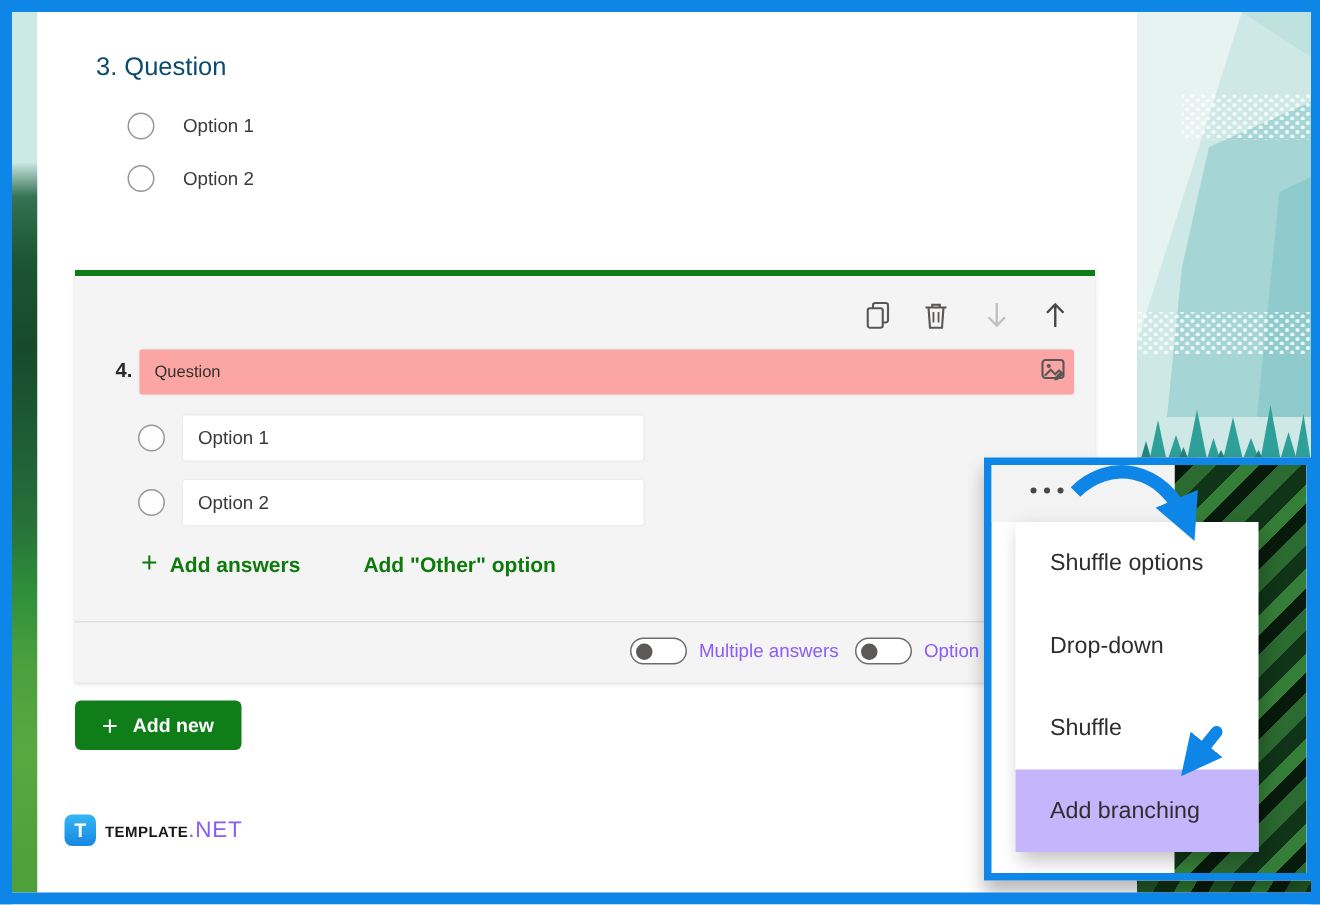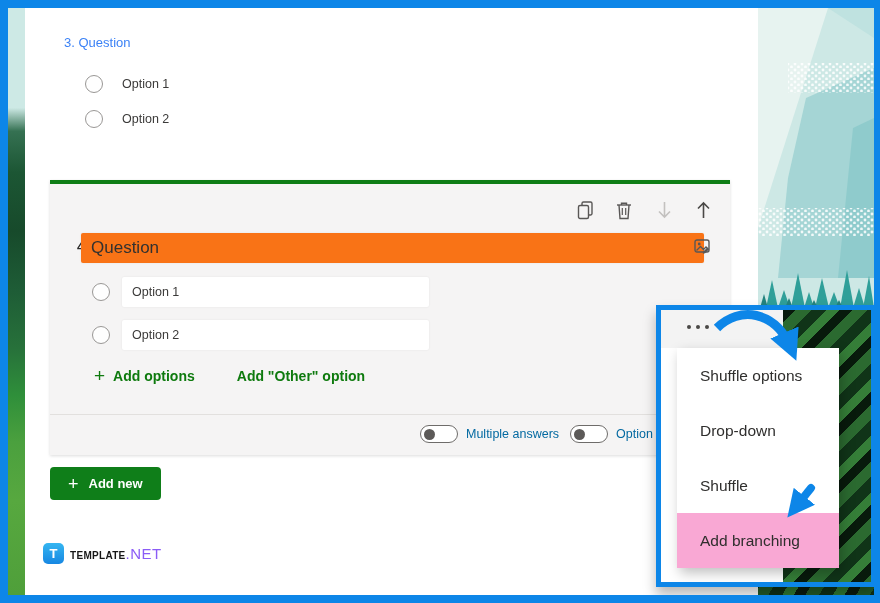--- a/index.html
+++ b/index.html
@@ -18,49 +18,49 @@
     background:linear-gradient(180deg,#cde9e5 0%,#cde9e5 17%,#357152 21%,
       #1c5634 28%,#174a2b 38%,#1e5c36 48%,#27713a 58%,#2f8f3a 66%,
       #4ba03e 74%,#57a83f 84%,#4f9f3a 100%);}
   .content-bg{left:25px;top:8px;width:733px;height:587px;background:#ffffff;z-index:2;}
   .right-art{left:758px;top:8px;width:116px;height:300px;z-index:1;}
   .photo-br{left:758px;top:305px;width:122px;height:290px;z-index:1;
     background:repeating-linear-gradient(120deg,#0a1c0e 0 10px,#235c28 10px 22px,
       #0f3115 22px 34px,#2f7a33 34px 44px);}
 
   
-  .prev-title{left:64px;top:35px;font-size:13px;color:#3b82f6;z-index:5;}
+  .prev-title{left:64px;top:35px;font-size:17px;color:#0c4a6e;z-index:5;}
   .radio{width:18px;height:18px;border:1px solid #999795;border-radius:50%;
          background:#fefefe;box-sizing:border-box;z-index:5;}
   .prev-opt-label{font-size:12.5px;color:#3b3a39;z-index:5;}
 
   
   .card{left:50px;top:180px;width:680px;height:275px;background:#f5f4f4;
         border-top:4px solid #0e7d16;box-sizing:border-box;z-index:10;
         box-shadow:0 1px 3px rgba(0,0,0,.14);}
   .toolbar-btn{position:absolute;top:15px;width:22px;height:22px;display:flex;
         align-items:center;justify-content:center;cursor:pointer;}
   .q-num{position:absolute;left:27px;top:55px;font-size:13.5px;font-weight:bold;color:#2b2a29;}
-  .q-input{position:absolute;left:31px;top:49px;width:623px;height:30px;background:#f97316;
-        border:none;border-radius:2px;font-size:17px;color:#323130;padding:0 34px 0 10px;
+  .q-input{position:absolute;left:43px;top:49px;width:623px;height:30px;background:#fca5a5;
+        border:none;border-radius:2px;font-size:11px;color:#323130;padding:0 34px 0 10px;
         box-sizing:border-box;font-family:"Liberation Sans",sans-serif;outline:none;
         box-shadow:0 0 2px rgba(0,0,0,.08);}
   .img-btn{position:absolute;left:644px;top:55px;width:20px;height:18px;cursor:pointer;}
   .opt-input{position:absolute;left:72px;width:307px;height:30px;background:#fff;border:none;
         border-radius:2px;font-size:12.5px;color:#3b3a39;padding:0 10px;box-sizing:border-box;
         font-family:"Liberation Sans",sans-serif;outline:none;box-shadow:0 0 2px rgba(0,0,0,.08);}
   .add-row{position:absolute;left:44px;top:184px;display:flex;align-items:center;}
   .green-link{font-size:14px;font-weight:bold;color:#0e7a0e;cursor:pointer;}
   .plus-glyph{font-size:19px;font-weight:400;color:#0e7a0e;margin-right:8px;line-height:14px;}
   .card-divider{position:absolute;left:0;top:230px;width:680px;height:1px;background:#e2e0de;}
   .toggle{position:absolute;width:38px;height:18px;border:1px solid #6e6c6a;border-radius:10px;
         background:#fff;box-sizing:border-box;cursor:pointer;}
   .toggle .knob{position:absolute;left:3px;top:2.5px;width:11px;height:11px;border-radius:50%;
         background:#5c5a58;}
-  .toggle-label{position:absolute;font-size:12.5px;color:#0369a1;}
+  .toggle-label{position:absolute;font-size:12.5px;color:#8b5cf6;}
 
   
   .add-new{left:50px;top:467px;height:33px;padding:0 18px;background:#0f7e19;border:none;
         border-radius:4px;color:#fff;font-size:13px;font-weight:bold;display:flex;
         align-items:center;gap:10px;cursor:pointer;z-index:10;
         font-family:"Liberation Sans",sans-serif;}
   .add-new .plus{font-size:18px;font-weight:400;line-height:1;}
 
   
   .wm{left:43px;top:543px;display:flex;align-items:center;gap:6px;z-index:10;}
@@ -76,21 +76,21 @@
   .panel-photo{position:absolute;right:0;top:0;width:88px;height:100%;
         background:repeating-linear-gradient(135deg,#081a0c 0 9px,#2b6a30 9px 20px,
           #103418 20px 31px,#357e38 31px 40px);}
   .panel-gray{position:absolute;left:0;top:0;width:122px;height:38px;background:#f3f3f3;}
   .more-dots{position:absolute;left:26px;top:15px;display:flex;gap:5px;cursor:pointer;}
   .more-dots .dot{width:4px;height:4px;border-radius:50%;background:#4a4846;}
   .menu{position:absolute;left:16px;top:38px;width:162px;height:220px;background:#fff;
         box-shadow:3px 5px 12px rgba(0,0,0,.25);}
   .menu-item{height:55px;display:flex;align-items:center;padding-left:23px;font-size:15.5px;
         color:#2f2e2d;cursor:pointer;box-sizing:border-box;}
-  .menu-item.hl{background:#f9a8d4;}
+  .menu-item.hl{background:#c4b5fd;}
   .arrows{position:absolute;left:0;top:0;z-index:5;pointer-events:none;}
 
   .icon-svg{display:block;}
 </style>
 </head>
 <body>
 
 <div class="abs content-bg"></div>
 <div class="abs left-strip"></div>
 
@@ -174,21 +174,21 @@
     </svg>
   </div>
 
   <div class="radio" style="position:absolute;left:42px;top:99px;"></div>
   <input class="opt-input" style="top: 93px;" type="text" value="Option 1">
   <div class="radio" style="position:absolute;left:42px;top:142px;"></div>
   <input class="opt-input" style="top: 136px;" type="text" value="Option 2">
 
   <div class="add-row">
     <span class="plus-glyph">+</span>
-    <span class="green-link">Add options</span>
+    <span class="green-link">Add answers</span>
     <span class="green-link" style="margin-left:42px;">Add "Other" option</span>
   </div>
 
   <div class="card-divider"></div>
 
   <div class="toggle" style="left:370px;top:241px;">
     <div class="knob"></div>
   </div>
   <span class="toggle-label" style="left:416px;top:243px;">Multiple answers</span>
   <div class="toggle" style="left:520px;top:241px;">

